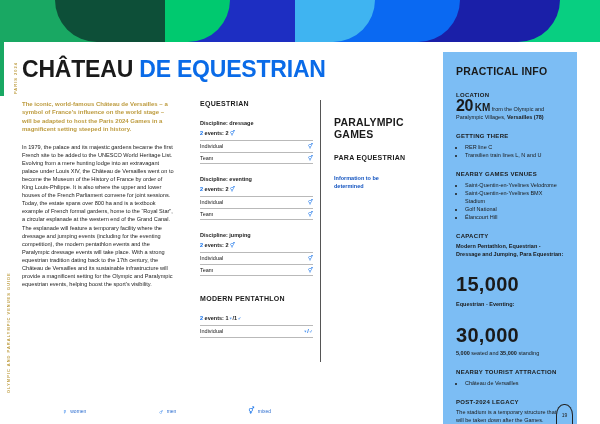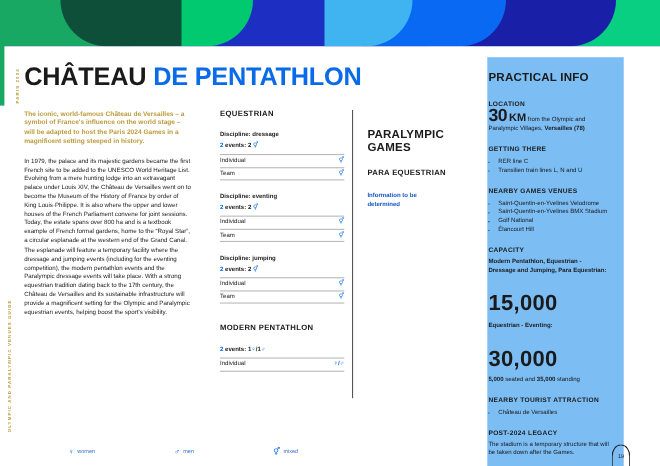--- a/index.html
+++ b/index.html
@@ -42,22 +42,22 @@
   .erow{display:flex;justify-content:space-between;align-items:center;height:10.5px;
         border-bottom:1px solid #b9b9b9;font-size:5.5px;}
   .mp-block{margin-top:19px;}
   
   .vdivider{position:absolute;left:320px;top:100px;width:1px;height:262px;background:#555;}
   
   .col-para{position:absolute;left:334px;top:98px;width:96px;}
   .col-para .h2{line-height:12px;margin-bottom:14px;margin-top:18px;}
   .para-note{font-size:5.5px;font-weight:bold;color:#1455C0;line-height:8px;width:70px;}
   
-  .sidebar{position:absolute;left:443px;top:52px;width:124px;height:372px;background:#7CBDF4;
-           box-sizing:border-box;padding:13px 13px 0 1px;}
+  .sidebar{position:absolute;left:443px;top:52px;width:134px;height:372px;background:#7CBDF4;
+           box-sizing:border-box;padding:13px 13px 0 13px;}
   .sb-h1{font-size:10.5px;font-weight:800;letter-spacing:0.2px;margin:0 0 15px 0;}
   .sb-h2{font-size:6px;font-weight:800;letter-spacing:0.3px;margin:12px 0 4px 0;}
   .sb-text{font-size:5.5px;line-height:7.5px;margin:0;}
   .sb-bullets{margin:0;padding-left:9px;font-size:5.5px;line-height:8px;}
   .sb-bullets li{margin:0;}
   .big-num{font-size:16px;font-weight:800;letter-spacing:-0.3px;}
   .big-unit{font-size:10px;font-weight:700;text-align:center;}
   .cap-num{font-size:20px;font-weight:800;letter-spacing:0.3px;margin:15px 0 3px 0;}
   .sb-bold{font-weight:bold;}
   .cap-label{font-size:5.5px;font-weight:bold;line-height:7.5px;margin:0;}
@@ -84,21 +84,21 @@
     <div class="seg-sky"></div>
     <div class="seg-bgreen"></div>
     <div class="seg-green"></div>
     <div class="seg-dgreen"></div>
   </div>
   <div class="edge-strip"></div>
 
   <div class="vtext vtext-top">PARIS 2024</div>
   <div class="vtext vtext-bottom">OLYMPIC AND PARALYMPIC VENUES GUIDE</div>
 
-  <div class="title"><span>CHÂTEAU</span><span class="t-blue"> DE PENTATHLON</span></div>
+  <div class="title"><span>CHÂTEAU</span><span class="t-blue"> DE EQUESTRIAN</span></div>
 
   <div class="col-left">
     <p class="intro">The iconic, world-famous Château de Versailles – a symbol of France's influence on the world stage – will be adapted to host the Paris 2024 Games in a magnificent setting steeped in history.</p>
     <p class="bodytext">In 1979, the palace and its majestic gardens became the first French site to be added to the UNESCO World Heritage List. Evolving from a mere hunting lodge into an extravagant palace under Louis XIV, the Château de Versailles went on to become the Museum of the History of France by order of King Louis-Philippe. It is also where the upper and lower houses of the French Parliament convene for joint sessions. Today, the estate spans over 800 ha and is a textbook example of French formal gardens, home to the “Royal Star”, a circular esplanade at the western end of the Grand Canal. The esplanade will feature a temporary facility where the dressage and jumping events (including for the eventing competition), the modern pentathlon events and the Paralympic dressage events will take place. With a strong equestrian tradition dating back to the 17th century, the Château de Versailles and its sustainable infrastructure will provide a magnificent setting for the Olympic and Paralympic equestrian events, helping boost the sport's visibility.</p>
   </div>
 
   <div class="col-mid">
     <div class="h3">EQUESTRIAN</div>
 
     <div class="disc">
@@ -182,21 +182,21 @@
   <div class="col-para">
     <div class="h2">PARALYMPIC GAMES</div>
     <div class="h3">PARA EQUESTRIAN</div>
     <div class="para-note">Information to be determined</div>
   </div>
 
   <div class="sidebar">
     <div class="sb-h1">PRACTICAL INFO</div>
 
     <div class="sb-h2" style="margin-top:0;">LOCATION</div>
-    <p class="sb-text"><span class="big-num">30</span> <span class="big-unit">KM</span><span> from the Olympic and Paralympic Villages, </span><span class="sb-bold">Versailles (78)</span></p>
+    <p class="sb-text"><span class="big-num">20</span> <span class="big-unit">KM</span><span> from the Olympic and Paralympic Villages, </span><span class="sb-bold">Versailles (78)</span></p>
 
     <div class="sb-h2">GETTING THERE</div>
     <ul class="sb-bullets">
       <li>RER line C</li>
       <li>Transilien train lines L, N and U</li>
     </ul>
 
     <div class="sb-h2">NEARBY GAMES VENUES</div>
     <ul class="sb-bullets">
       <li>Saint-Quentin-en-Yvelines Velodrome</li>

